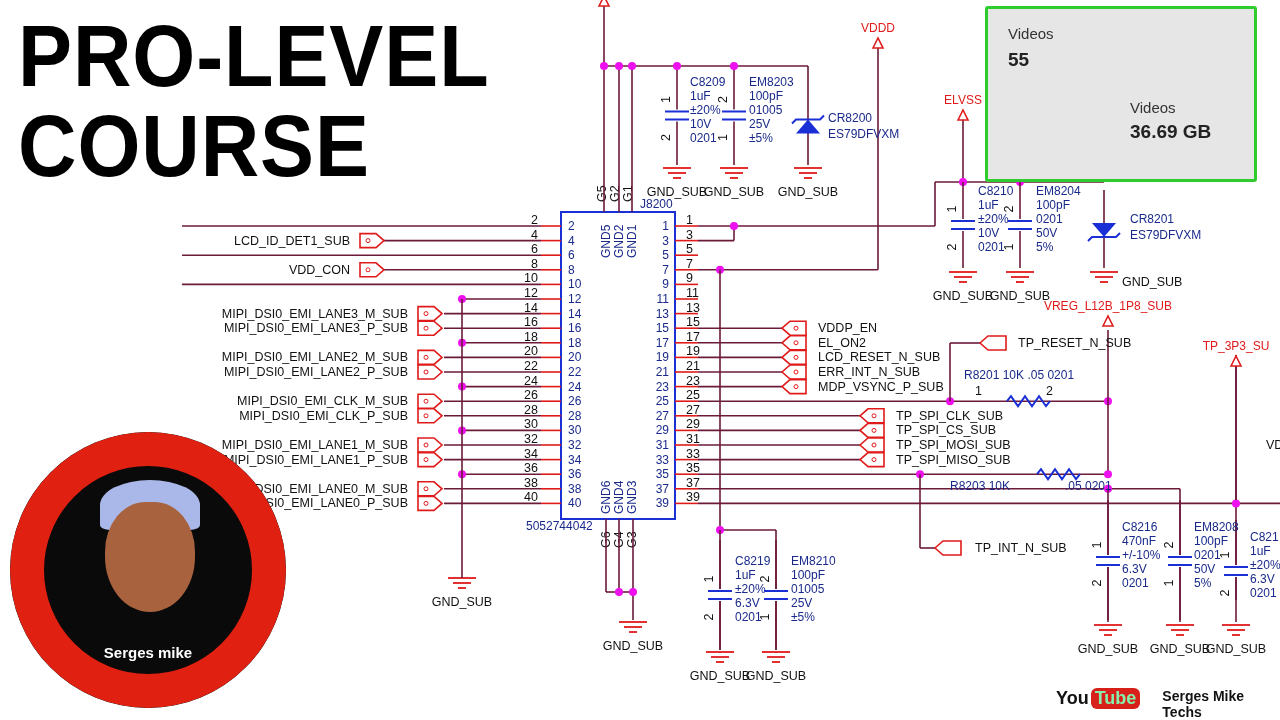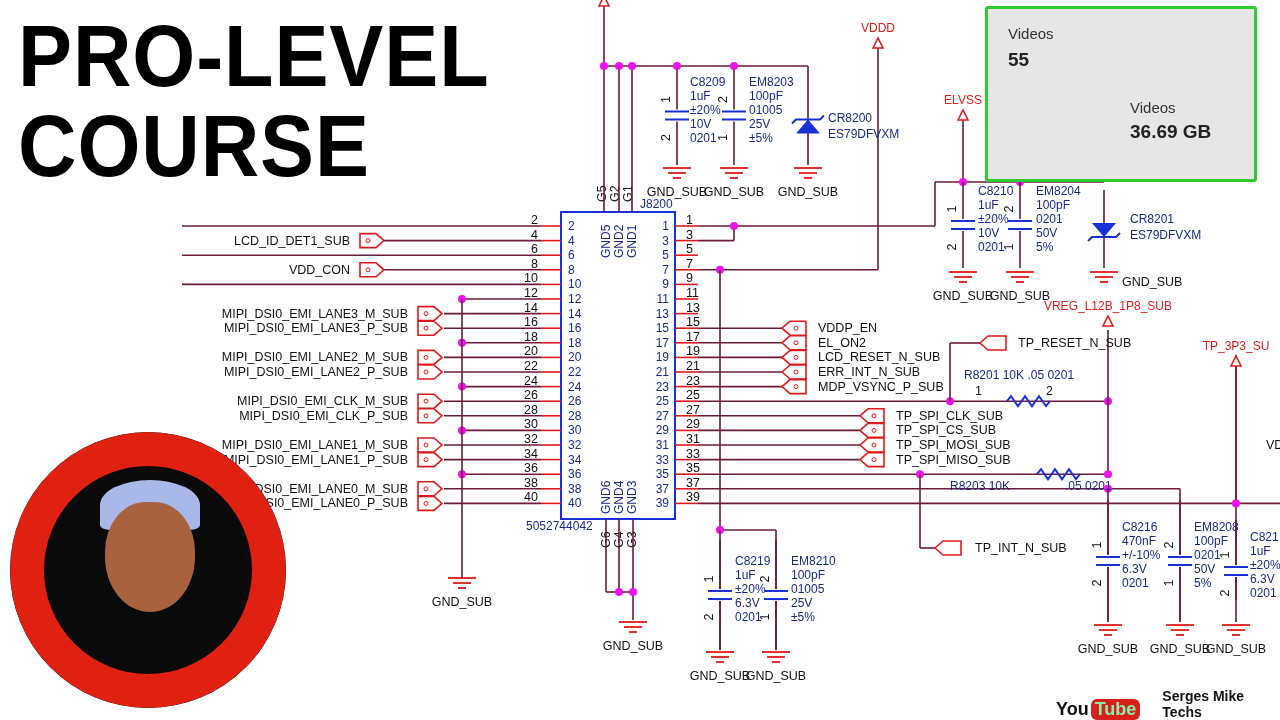--- a/index.html
+++ b/index.html
@@ -18,21 +18,21 @@
   #title1 { top:12px; }
   #title2 { top:102px; }
   .stats { position:absolute; left:985px; top:6px; width:272px; height:176px; background:#e6e6e6; border:3px solid #2ecc2e; border-radius:3px; box-sizing:border-box; }
   .stats .lbl { position:absolute; font-size:15px; color:#333; }
   .stats .val { position:absolute; font-size:19px; font-weight:bold; color:#222; }
   .logo { position:absolute; left:10px; top:432px; width:276px; height:276px; border-radius:50%; background:#0a0a0a; overflow:hidden; }
   .logo .ring { position:absolute; inset:0; border-radius:50%; border:34px solid #e02010; box-sizing:border-box; }
   .logo .face { position:absolute; left:95px; top:70px; width:90px; height:110px; border-radius:45% 45% 50% 50%; background:#a8623e; }
   .logo .cap { position:absolute; left:90px; top:48px; width:100px; height:50px; border-radius:50% 50% 10% 10%; background:#a9b8e8; }
   .logo .name { position:absolute; left:0; right:0; top:212px; text-align:center; color:#fff; font-weight:bold; font-size:15px; }
-  .yt { position:absolute; left:1056px; top:688px; font-weight:900; font-size:18px; color:#111; display:flex; align-items:flex-end; gap:2px; }
+  .yt { position:absolute; left:1056px; top:688px; font-weight:900; font-size:18px; color:#111; display:flex; align-items:flex-start; gap:2px; }
   .yt .tube { background:#d8201a; color:#86efac; border-radius:6px; padding:0 4px; }
   .yt .ch { margin-left:20px; font-size:14px; }
 </style>
 </head>
 <body>
 
 <svg id="schem" viewBox="0 0 1280 720" xmlns="http://www.w3.org/2000/svg">
 
   <rect x="561" y="212" width="114" height="307" fill="#fff" stroke="#1a2fd6" stroke-width="2"></rect>
   <text class="tb" x="640" y="208">J8200</text>
@@ -520,19 +520,20 @@
   <span class="lbl" style="left:20px;top:16px">Videos</span>
   <span class="val" style="left:20px;top:40px">55</span>
   <span class="lbl" style="left:142px;top:90px">Videos</span>
   <span class="val" style="left:142px;top:112px">36.69 GB</span>
 </div>
 
 <div class="logo">
   <div class="ring"></div>
   <div class="cap"></div>
   <div class="face"></div>
+  <div class="name">Serges mike</div>
 </div>
 
 <div class="yt">
   <span>You</span>
   <span class="tube">Tube</span>
   <span class="ch">Serges Mike Techs</span>
 </div>
 
 </body></html>

